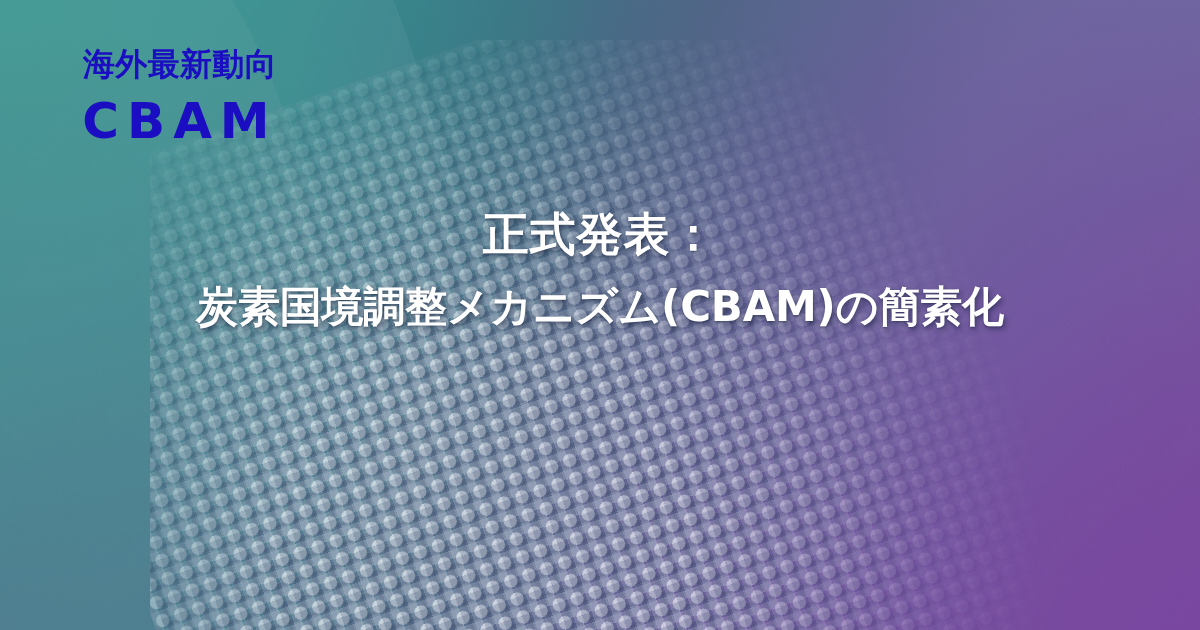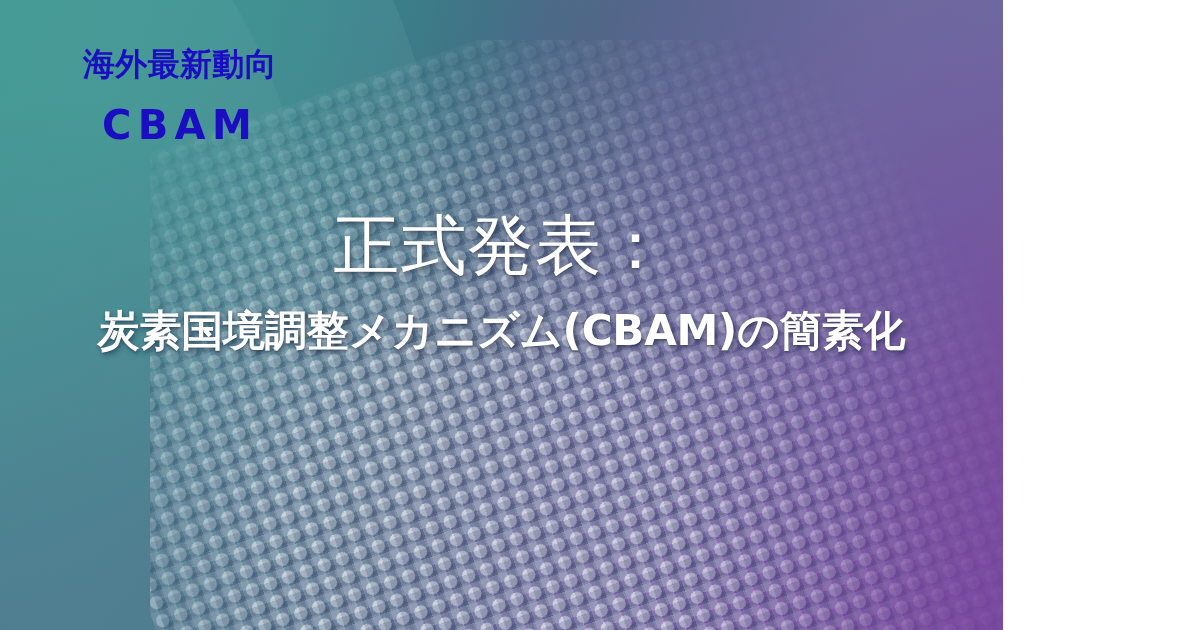--- a/index.html
+++ b/index.html
@@ -8,21 +8,21 @@
     padding: 0;
     background: #ffffff;
   }
   body {
     font-family: "DejaVu Sans", "Liberation Sans", sans-serif;
   }
 
   
   #banner {
     position: relative;
-    width: 1003px;
+    width: 1200px;
     height: 630px;
     overflow: hidden;
     
     background:
       linear-gradient(115deg,
         #2f8d8a 0%,
         #338b8d 12%,
         #3b7d8b 26%,
         #3f6f83 38%,
         #4b6482 48%,
@@ -177,40 +177,40 @@
     z-index: 6;
   }
   .eyebrow-kicker {
     font-size: 32px;
     font-weight: 700;
     color: #1b0dc2;
     letter-spacing: 0.01em;
     white-space: nowrap;
   }
   .eyebrow-acronym {
-    margin-top: 25px;
-    font-size: 40px;
+    margin-top: 16px;
+    font-size: 50px;
     font-weight: 700;
     color: #1b0dc2;
     letter-spacing: 0.16em;
     white-space: nowrap;
   }
 
   
   .title-block {
     position: absolute;
     left: 0;
     right: 0;
     top: 208px;
     text-align: center;
     z-index: 6;
   }
   .title-line1 {
-    font-size: 66px;
-    font-weight: 400;
+    font-size: 46px;
+    font-weight: 700;
     color: #ffffff;
     letter-spacing: 0.02em;
     line-height: 1.16;
     text-shadow:
       2px 3px 5px rgba(20,30,55,0.45),
       0 1px 2px rgba(20,30,55,0.35);
     white-space: nowrap;
   }
   .title-line2 {
     margin-top: 22px;

